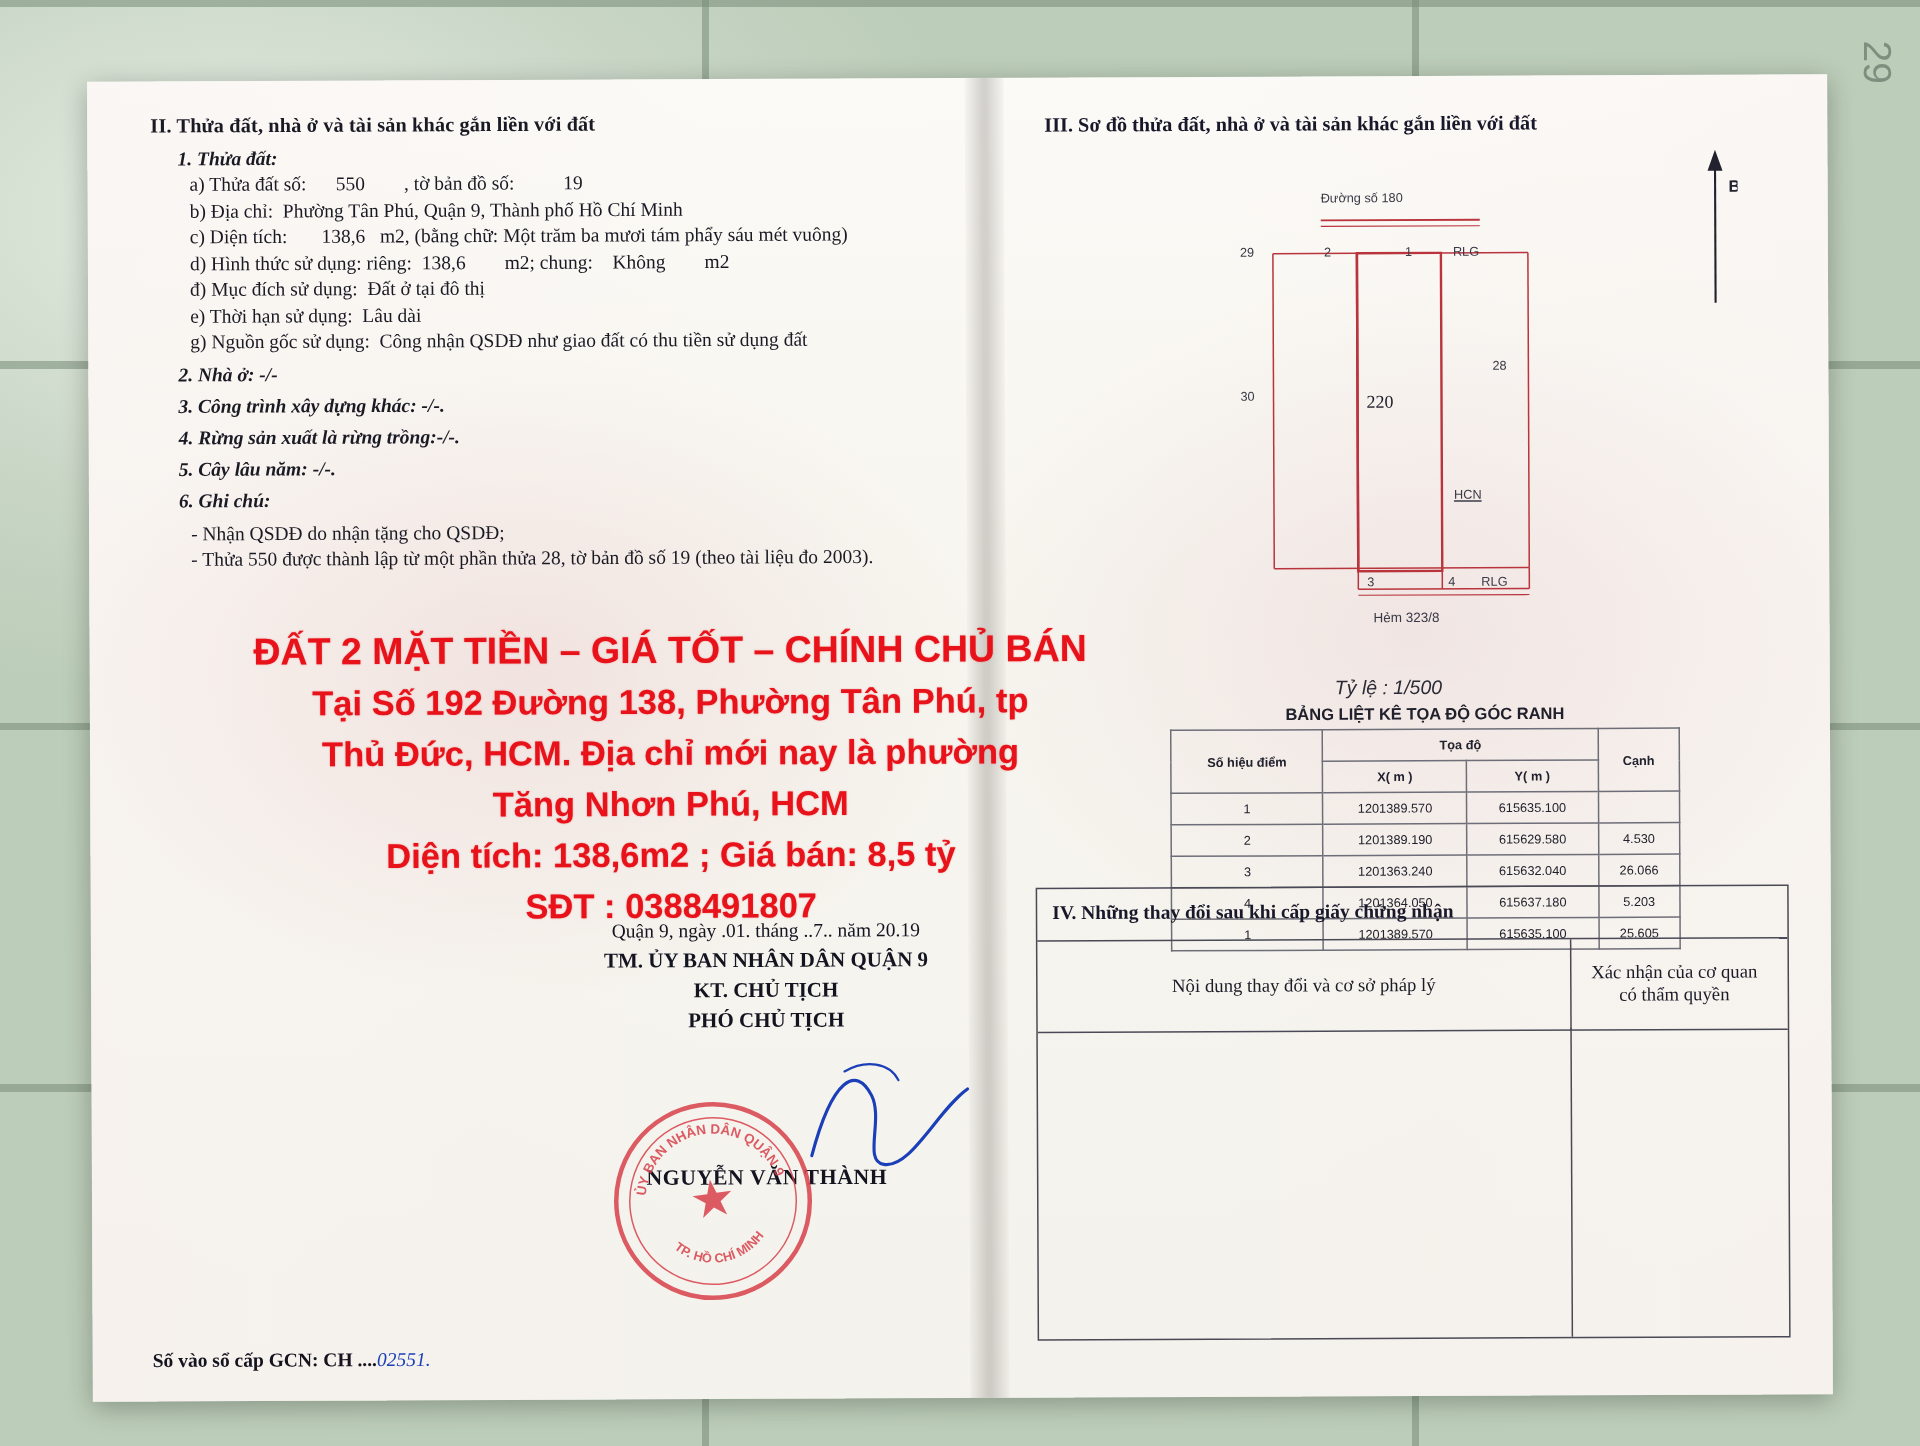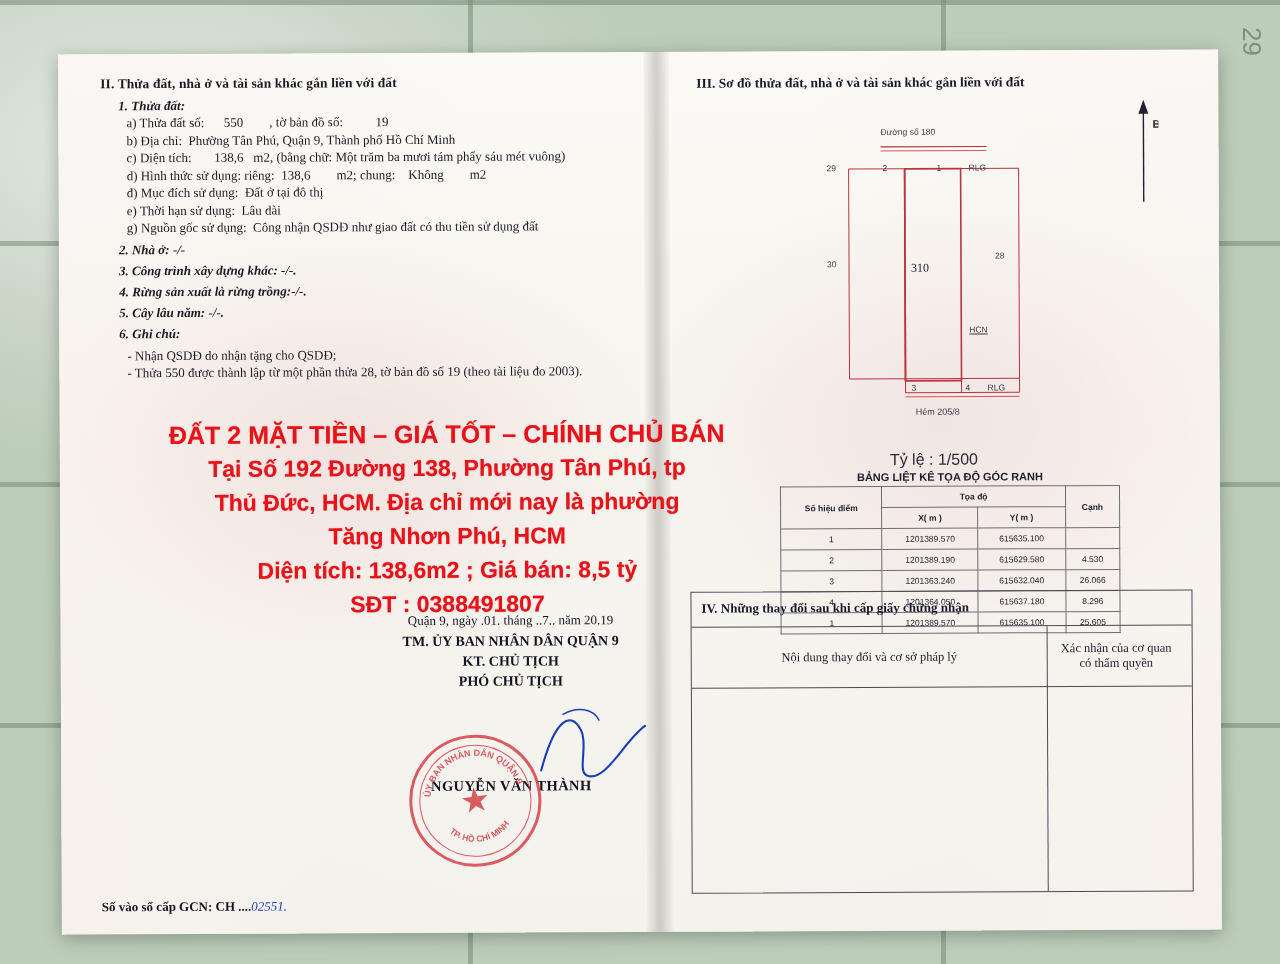--- a/index.html
+++ b/index.html
@@ -110,21 +110,21 @@
 
   .bottom-left{position:absolute;left:40px;top:845px;font-size:13px;font-weight:bold;color:#14141f;}
   .bottom-left .hw{color:#1a3fb8;font-style:italic;font-weight:normal;}
 
   
   .rp-title{position:absolute;left:38px;top:24px;font-weight:bold;font-size:13.5px;color:#18182a;}
   .map-area{position:absolute;left:160px;top:60px;width:290px;height:330px;}
   .map-label{position:absolute;font-size:8.5px;color:#3a3a46;font-family:"Liberation Sans",sans-serif;}
   .parcel-num{position:absolute;left:92px;top:150px;font-size:12px;color:#20202c;}
   .northarrow{position:absolute;left:470px;top:48px;width:30px;height:110px;}
-  .scale-txt{position:absolute;left:230px;top:400px;font-size:16px;color:#2a2a36;font-family:"Liberation Sans",sans-serif;}
+  .scale-txt{position:absolute;left:230px;top:400px;font-size:13px;color:#2a2a36;font-family:"Liberation Sans",sans-serif;font-style:italic;}
 
   .coord-box{position:absolute;left:120px;top:420px;width:340px;}
   .coord-title{text-align:center;font-size:11px;font-weight:bold;color:#20202c;font-family:"Liberation Sans",sans-serif;margin-bottom:3px;}
   table.coord{border-collapse:collapse;width:340px;font-family:"Liberation Sans",sans-serif;font-size:8.5px;color:#22222e;}
   table.coord th,table.coord td{border:1px solid #6e6e78;padding:2px 2px;text-align:center;height:16px;}
 
   .change-box{position:absolute;left:30px;top:540px;width:500px;height:300px;border:1.3px solid #4a4a56;}
   .change-title{position:absolute;left:10px;top:8px;font-weight:bold;font-size:13px;color:#18182a;}
   .change-hdr{position:absolute;left:0;top:34px;width:500px;height:60px;border-top:1.3px solid #4a4a56;border-bottom:1.3px solid #4a4a56;}
   .change-hdr .c1,.change-hdr .c2{position:absolute;top:0;height:60px;display:flex;align-items:center;justify-content:center;text-align:center;font-size:12.5px;color:#1c1c28;padding:0 8px;box-sizing:border-box;}
@@ -224,27 +224,27 @@
         <line x1="86" y1="286" x2="200" y2="286" stroke="#b9343c" stroke-width="0.8"></line>
         <line x1="86" y1="268" x2="86" y2="282" stroke="#b9343c" stroke-width="1"></line>
         <line x1="142" y1="268" x2="142" y2="282" stroke="#b9343c" stroke-width="1"></line>
         <line x1="200" y1="268" x2="200" y2="282" stroke="#b9343c" stroke-width="1"></line>
       </svg>
       <div class="map-label" style="left:8px;top:52px;">29</div>
       <div class="map-label" style="left:64px;top:52px;">2</div>
       <div class="map-label" style="left:118px;top:52px;">1</div>
       <div class="map-label" style="left:150px;top:52px;">RLG</div>
       <div class="map-label" style="left:8px;top:148px;">30</div>
-      <div class="map-label" style="left:176px;top:140px;">28</div>
+      <div class="map-label" style="left:176px;top:128px;">28</div>
       <div class="map-label" style="left:150px;top:214px;text-decoration:underline;">HCN</div>
       <div class="map-label" style="left:92px;top:272px;">3</div>
       <div class="map-label" style="left:146px;top:272px;">4</div>
       <div class="map-label" style="left:168px;top:272px;">RLG</div>
-      <div class="map-label" style="left:96px;top:296px;font-size:9px;">Hẻm 205/8</div>
-      <div class="parcel-num">310</div>
+      <div class="map-label" style="left:96px;top:296px;font-size:9px;">Hẻm 323/8</div>
+      <div class="parcel-num">220</div>
     </div>
 
     <svg class="northarrow" viewBox="0 0 30 110">
       <line x1="15" y1="14" x2="15" y2="104" stroke="#22222e" stroke-width="1.4"></line>
       <polygon points="15,2 10,16 20,16" fill="#22222e"></polygon>
       <text x="24" y="30" font-size="11" font-family="Liberation Sans, sans-serif" fill="#22222e" font-weight="bold">B</text>
     </svg>
 
     <div class="scale-txt">Tỷ lệ : 1/500</div>
 
@@ -278,21 +278,21 @@
             <tr>
               <td>3</td>
               <td>1201363.240</td>
               <td>615632.040</td>
               <td>26.066</td>
             </tr>
             <tr>
               <td>4</td>
               <td>1201364.050</td>
               <td>615637.180</td>
-              <td>8.296</td>
+              <td>5.203</td>
             </tr>
             <tr>
               <td>1</td>
               <td>1201389.570</td>
               <td>615635.100</td>
               <td>25.605</td>
             </tr>
           </tbody>
       </table>
     </div>

